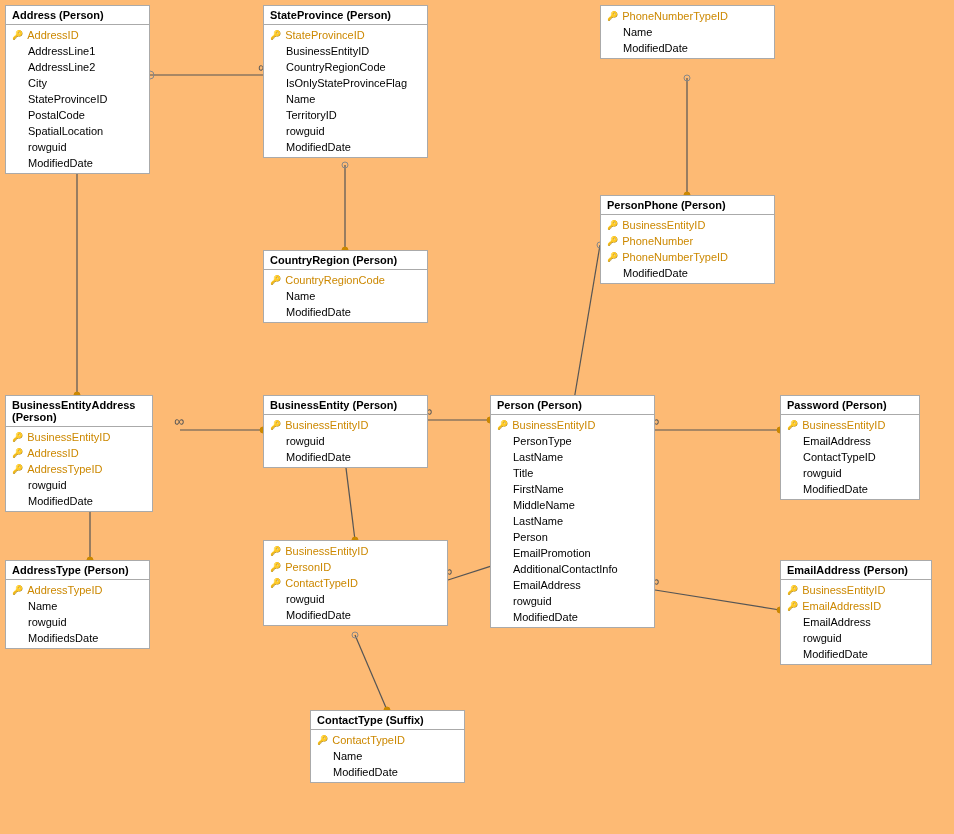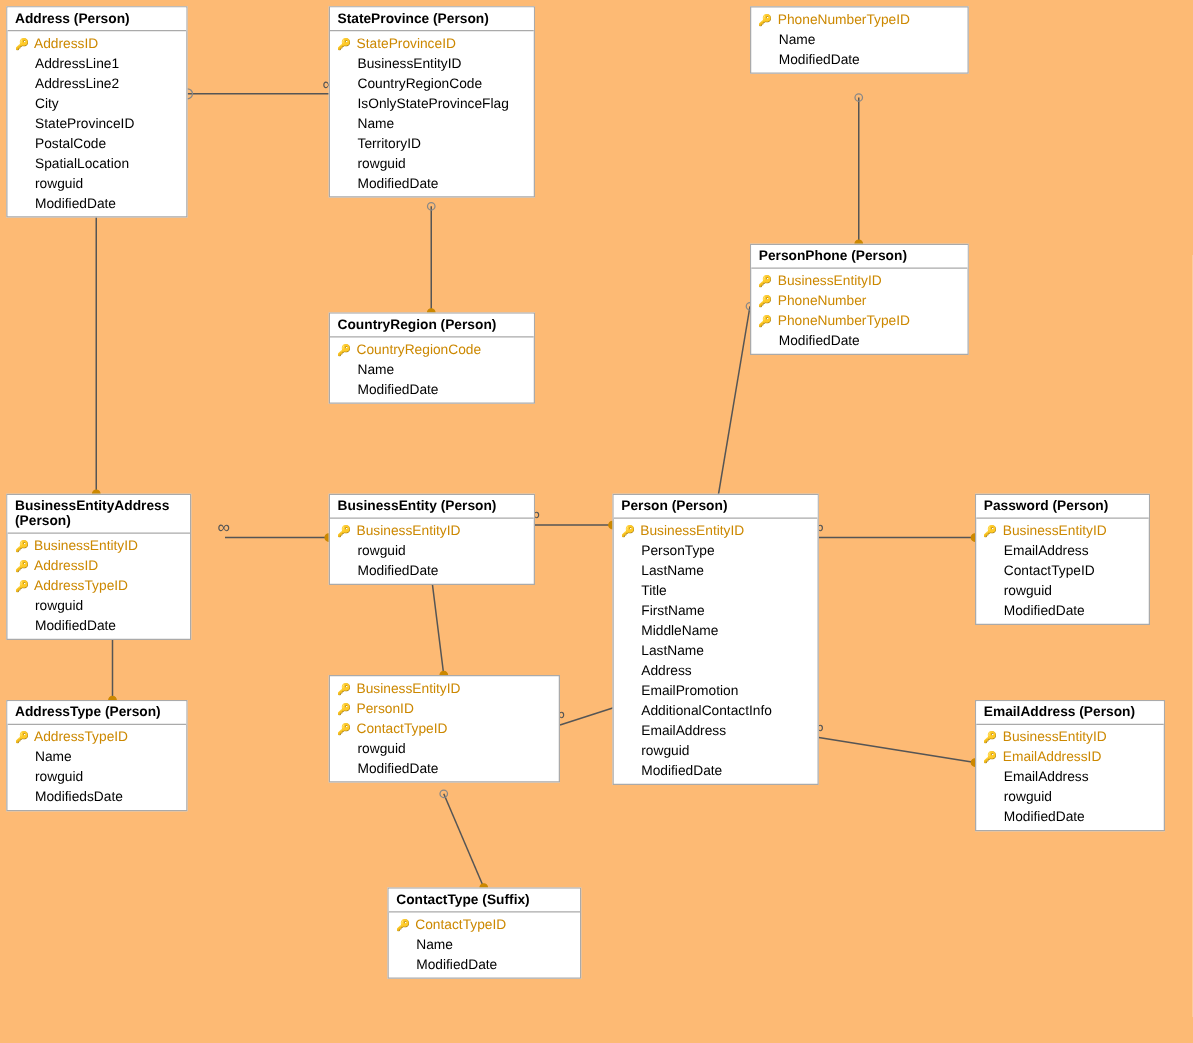--- a/index.html
+++ b/index.html
@@ -329,21 +329,21 @@
         <div class="field-row">
           <span style="margin-right: 16px;"></span>
           <span class="field-name">MiddleName</span>
         </div>
         <div class="field-row">
           <span style="margin-right: 16px;"></span>
           <span class="field-name">LastName</span>
         </div>
         <div class="field-row">
           <span style="margin-right: 16px;"></span>
-          <span class="field-name">Address</span>
+          <span class="field-name">Person</span>
         </div>
         <div class="field-row">
           <span style="margin-right: 16px;"></span>
           <span class="field-name">EmailPromotion</span>
         </div>
         <div class="field-row">
           <span style="margin-right: 16px;"></span>
           <span class="field-name">AdditionalContactInfo</span>
         </div>
         <div class="field-row">

